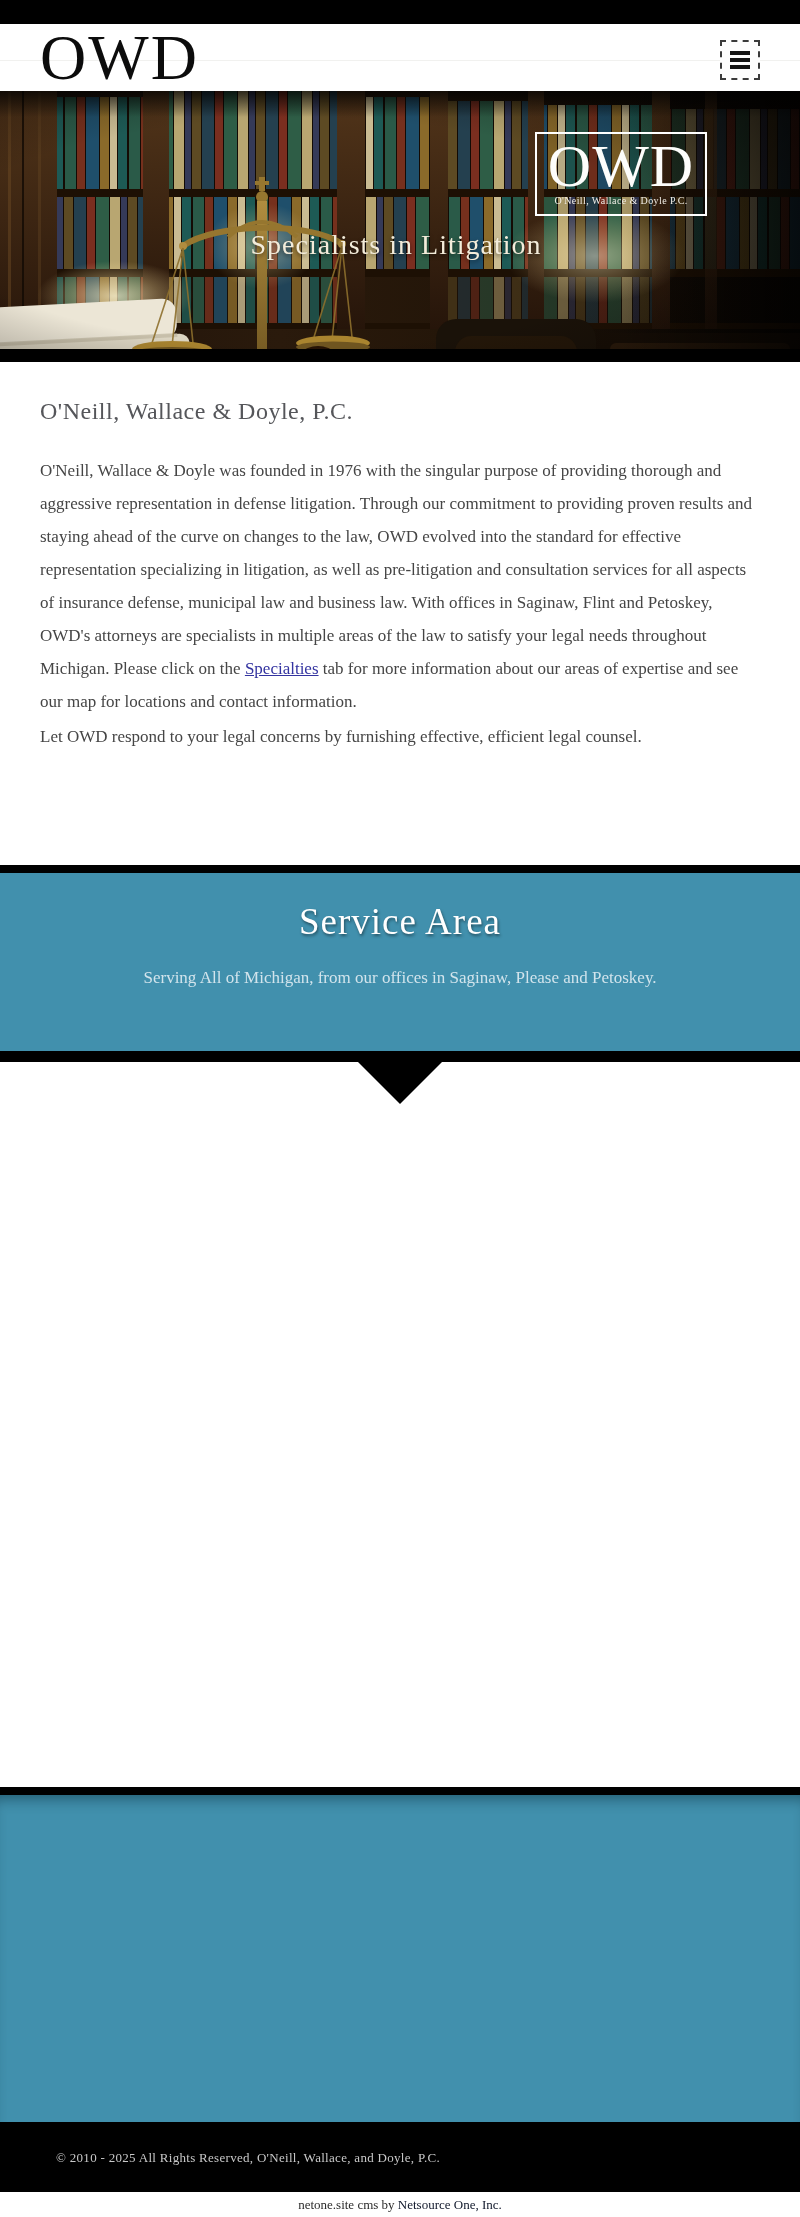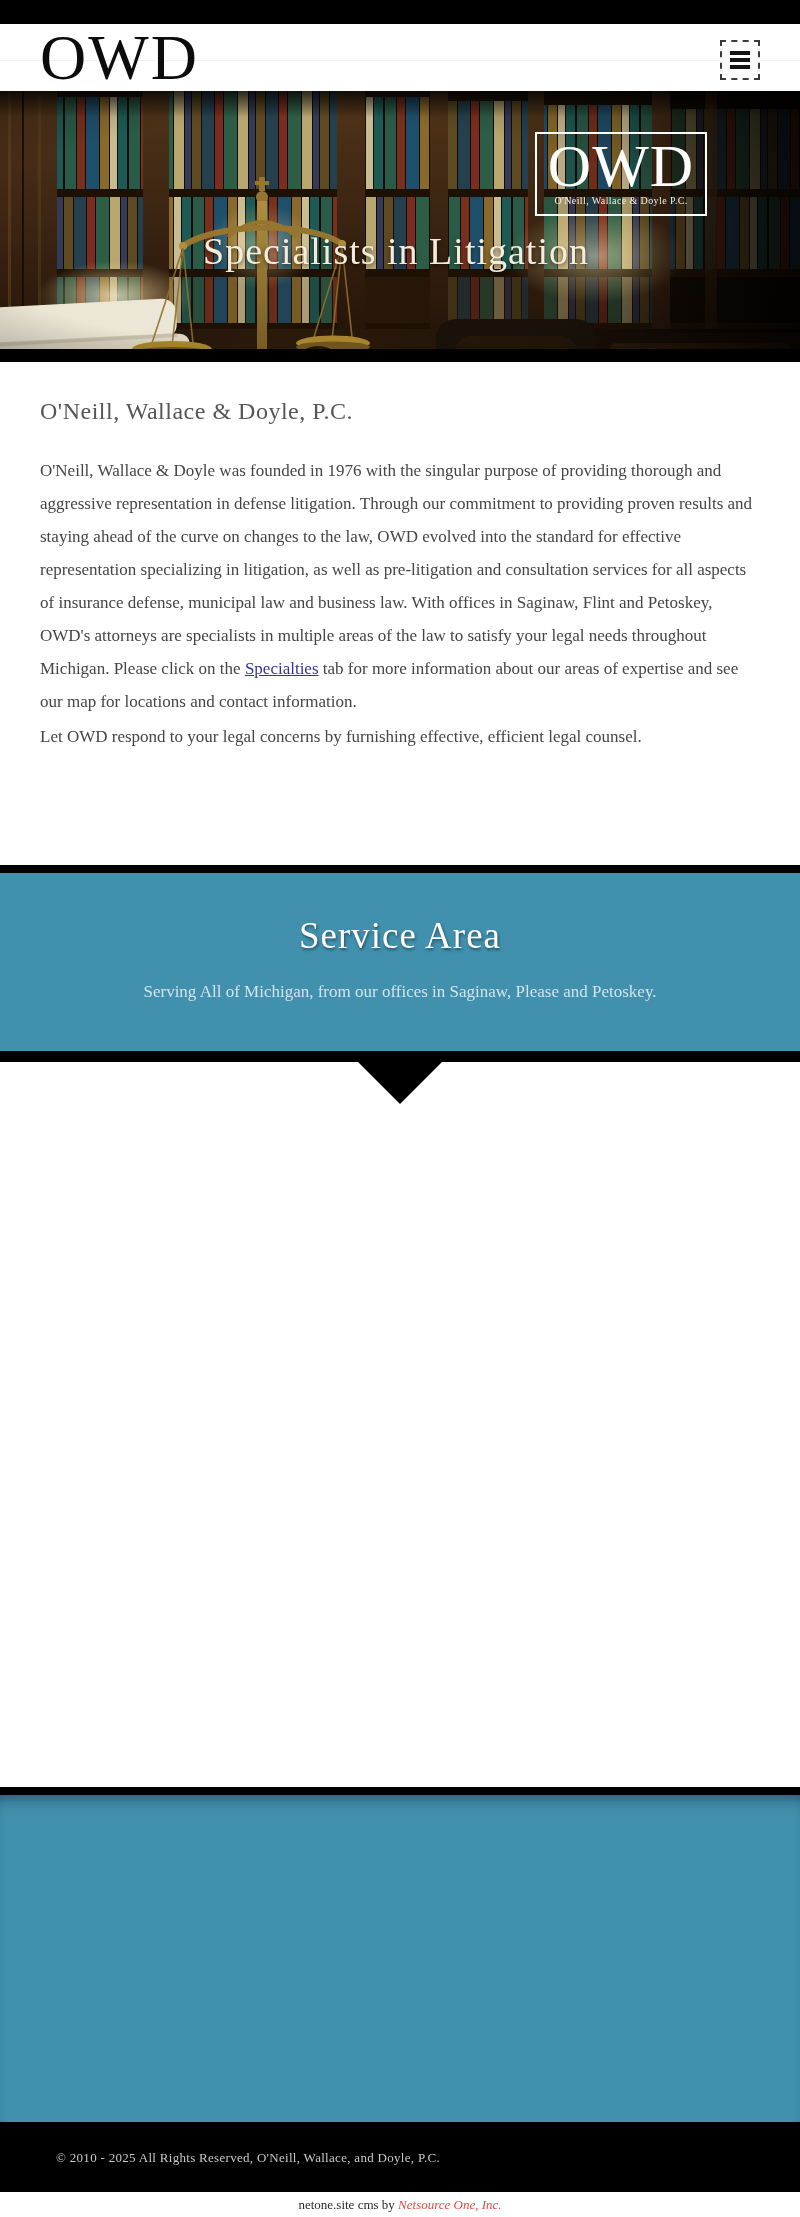--- a/index.html
+++ b/index.html
@@ -18,58 +18,58 @@
     align-items:center;justify-content:center;gap:3px;cursor:pointer;}
   .menu-btn .bar{width:20px;height:4px;background:#141414;}
 
   
   .hero{position:relative;height:258px;background:#1c1108;overflow:hidden;}
   .hero svg{position:absolute;left:0;top:0;width:800px;height:258px;display:block;}
   .hero-badge{position:absolute;left:535px;top:41px;width:172px;height:84px;box-sizing:border-box;
     border:2px solid #ffffff;text-align:center;color:#fff;background:rgba(25,15,6,0.10);}
   .hero-badge-owd{font-size:60px;line-height:54px;margin-top:5px;letter-spacing:1px;color:#fdfdfb;}
   .hero-badge-sub{font-size:10px;line-height:11px;margin-top:2px;letter-spacing:0.4px;color:#f2efe8;}
-  .hero-tagline{position:absolute;left:0;right:8px;top:138px;text-align:center;font-size:38px;
+  .hero-tagline{position:absolute;left:0;right:8px;top:138px;text-align:center;font-size:28px;
     letter-spacing:1px;color:#f3ecda;text-shadow:0 2px 4px rgba(0,0,0,0.55);}
 
   .rule-black-13{height:13px;background:#000;}
   .rule-black-8{height:8px;background:#000;}
   .rule-black-11{height:11px;background:#000;}
 
   
   .about{height:503px;background:#fff;box-sizing:border-box;padding:0 40px;overflow:hidden;}
   .about h1{margin:0;padding-top:28px;font-weight:400;font-size:24px;line-height:42px;
     color:#55565a;letter-spacing:0.5px;}
   .about h2{margin:8px 0 0 0;font-weight:400;font-size:29px;line-height:36px;color:#7d7d80;}
   .about p{margin:22px 0 0 0;font-size:17px;line-height:33px;color:#454545;}
   .about p.second{margin-top:2px;}
   .about a{color:#3333a0;text-decoration:underline;}
 
   
   .service{height:178px;background:#4190ad;text-align:center;overflow:hidden;}
-  .service-title{margin:0;padding-top:42px;font-weight:400;font-size:37px;line-height:42px;
+  .service-title{margin:0;padding-top:28px;font-weight:400;font-size:37px;line-height:42px;
     color:#fff;letter-spacing:1px;text-shadow:1px 2px 3px rgba(0,0,0,0.45);}
   .service-sub{margin:24px 0 0 0;font-size:17px;line-height:22px;color:#d2e4ec;}
 
   
   .gap-top{height:725px;background:#fff;}
   .pointer{width:0;height:0;margin:0 auto;border-left:42px solid transparent;
     border-right:42px solid transparent;border-top:42px solid #000;}
 
   
   .bottom-blue{height:327px;background:#4190ad;box-shadow:inset 0 12px 14px -8px rgba(0,30,45,0.45);}
 
   
   .footer-black{height:70px;background:#000;box-sizing:border-box;padding:28px 40px 0 56px;}
   .copyright{font-size:13px;line-height:16px;color:#c8c8c8;letter-spacing:0.3px;}
 
   
   .cms-line{height:25px;background:#fff;text-align:center;font-size:13px;line-height:13px;padding-top:6px;box-sizing:border-box;}
   .cms-prefix{color:#2b2b2b;}
-  .cms-link{color:#ef4444;text-decoration:none;font-style:italic;}
+  .cms-link{color:#0f172a;text-decoration:none;}
 </style>
 </head>
 <body>
 
 <div class="page">
 
   <div class="topbar"></div>
 
   <div class="header">
     <div class="header-rule"></div>

